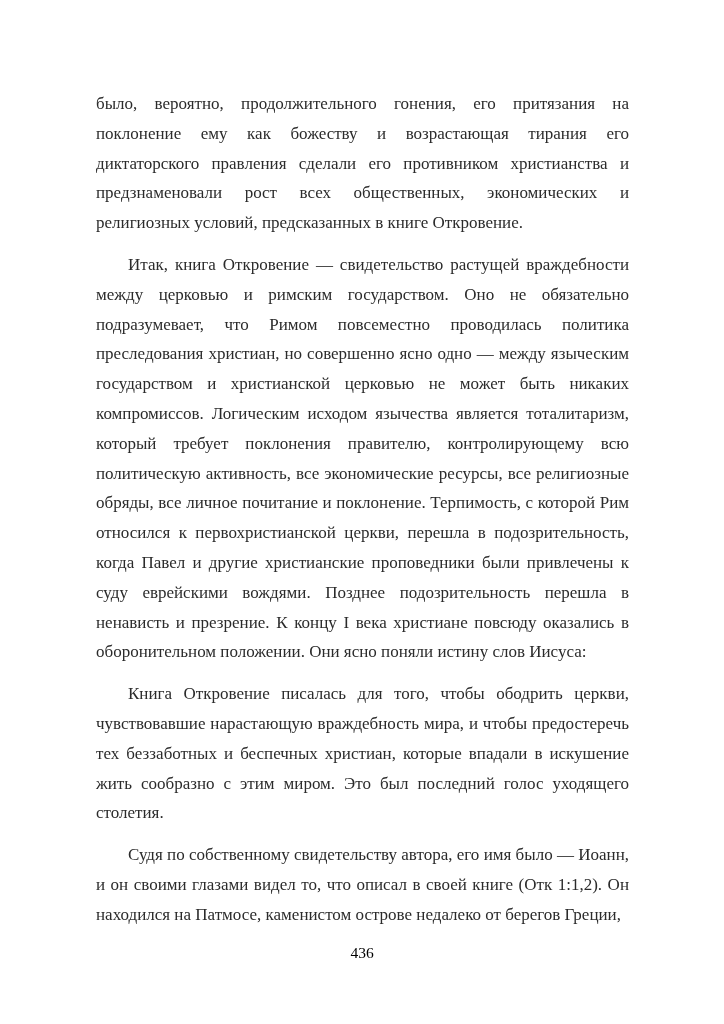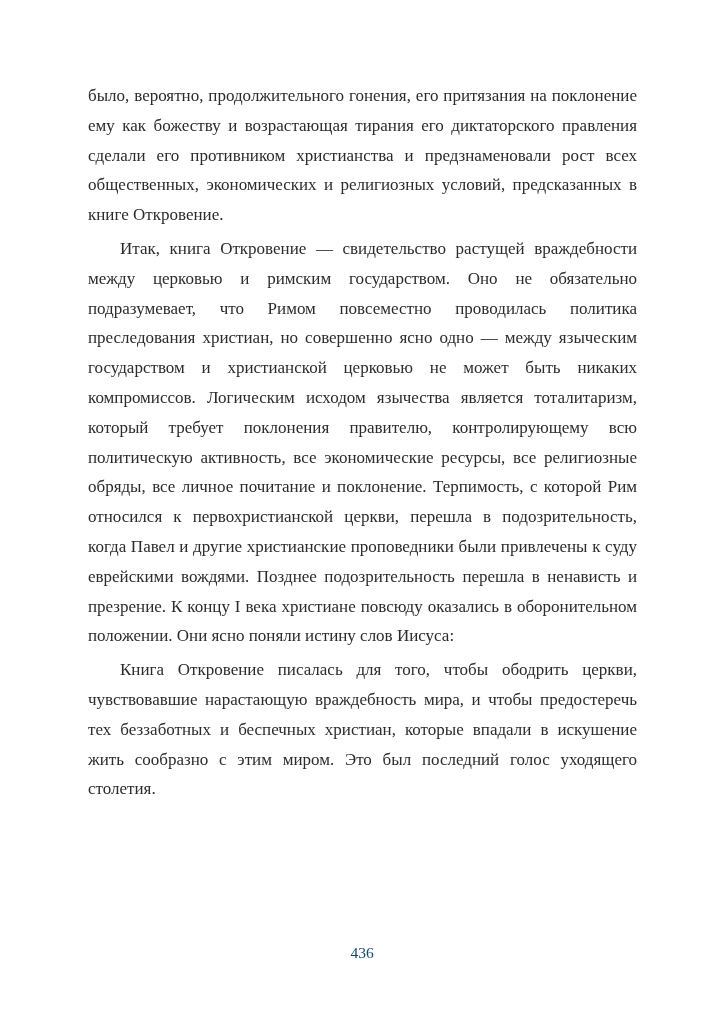--- a/index.html
+++ b/index.html
@@ -20,40 +20,41 @@
     position: absolute;
     left: 84px;
     top: 77px;
     width: 557px;
     font-size: 17px;
     line-height: 29.8px;
     text-align: justify;
     text-justify: inter-word;
   }
   .para {
-    margin: 4px;
+    margin: 12px;
     padding: 0;
   }
   .para.indented {
     text-indent: 32px;
   }
   .page-number {
     position: absolute;
     left: 0;
     right: 0;
     top: 944px;
     text-align: center;
     font-size: 15.5px;
     line-height: 18px;
-    color: #0c4a6e;
+    color: #000000;
   }
 </style>
 </head>
 <body>
 
 <div class="page">
   <div class="text-block">
     <p class="para">было, вероятно, продолжительного гонения, его притязания на поклонение ему как божеству и возрастающая тирания его диктаторского правления сделали его противником христианства и предзнаменовали рост всех общественных, экономических и религиозных условий, предсказанных в книге Откровение.</p>
     <p class="para indented">Итак, книга Откровение — свидетельство растущей враждебности между церковью и римским государством. Оно не обязательно подразумевает, что Римом повсеместно проводилась политика преследования христиан, но совершенно ясно одно — между языческим государством и христианской церковью не может быть никаких компромиссов. Логическим исходом язычества является тоталитаризм, который требует поклонения правителю, контролирующему всю политическую активность, все экономические ресурсы, все религиозные обряды, все личное почитание и поклонение. Терпимость, с которой Рим относился к первохристианской церкви, перешла в подозрительность, когда Павел и другие христианские проповедники были привлечены к суду еврейскими вождями. Позднее подозрительность перешла в ненависть и презрение. К концу I века христиане повсюду оказались в оборонительном положении. Они ясно поняли истину слов Иисуса:</p>
     <p class="para indented">Книга Откровение писалась для того, чтобы ободрить церкви, чувствовавшие нарастающую враждебность мира, и чтобы предостеречь тех беззаботных и беспечных христиан, которые впадали в искушение жить сообразно с этим миром. Это был последний голос уходящего столетия.</p>
+    <p class="para indented">Судя по собственному свидетельству автора, его имя было — Иоанн, и он своими глазами видел то, что описал в своей книге (Отк 1:1,2). Он находился на Патмосе, каменистом острове недалеко от берегов Греции,</p>
   </div>
   <div class="page-number">436</div>
 </div>
 
 </body></html>

